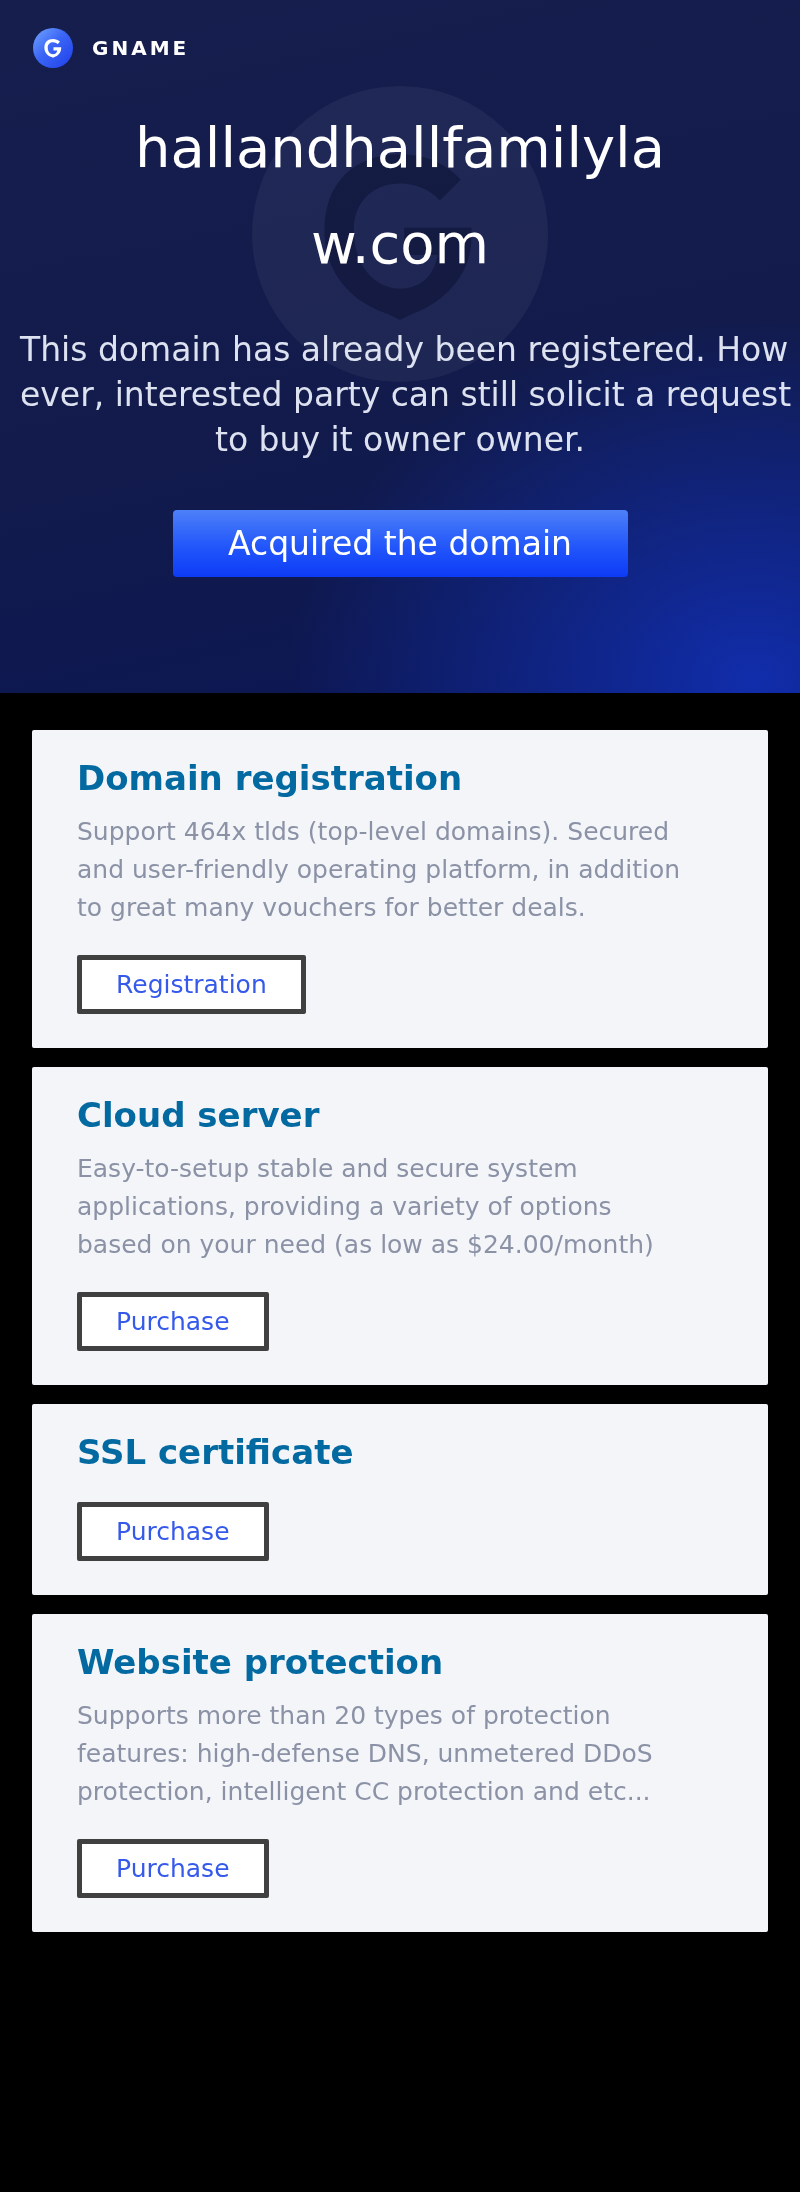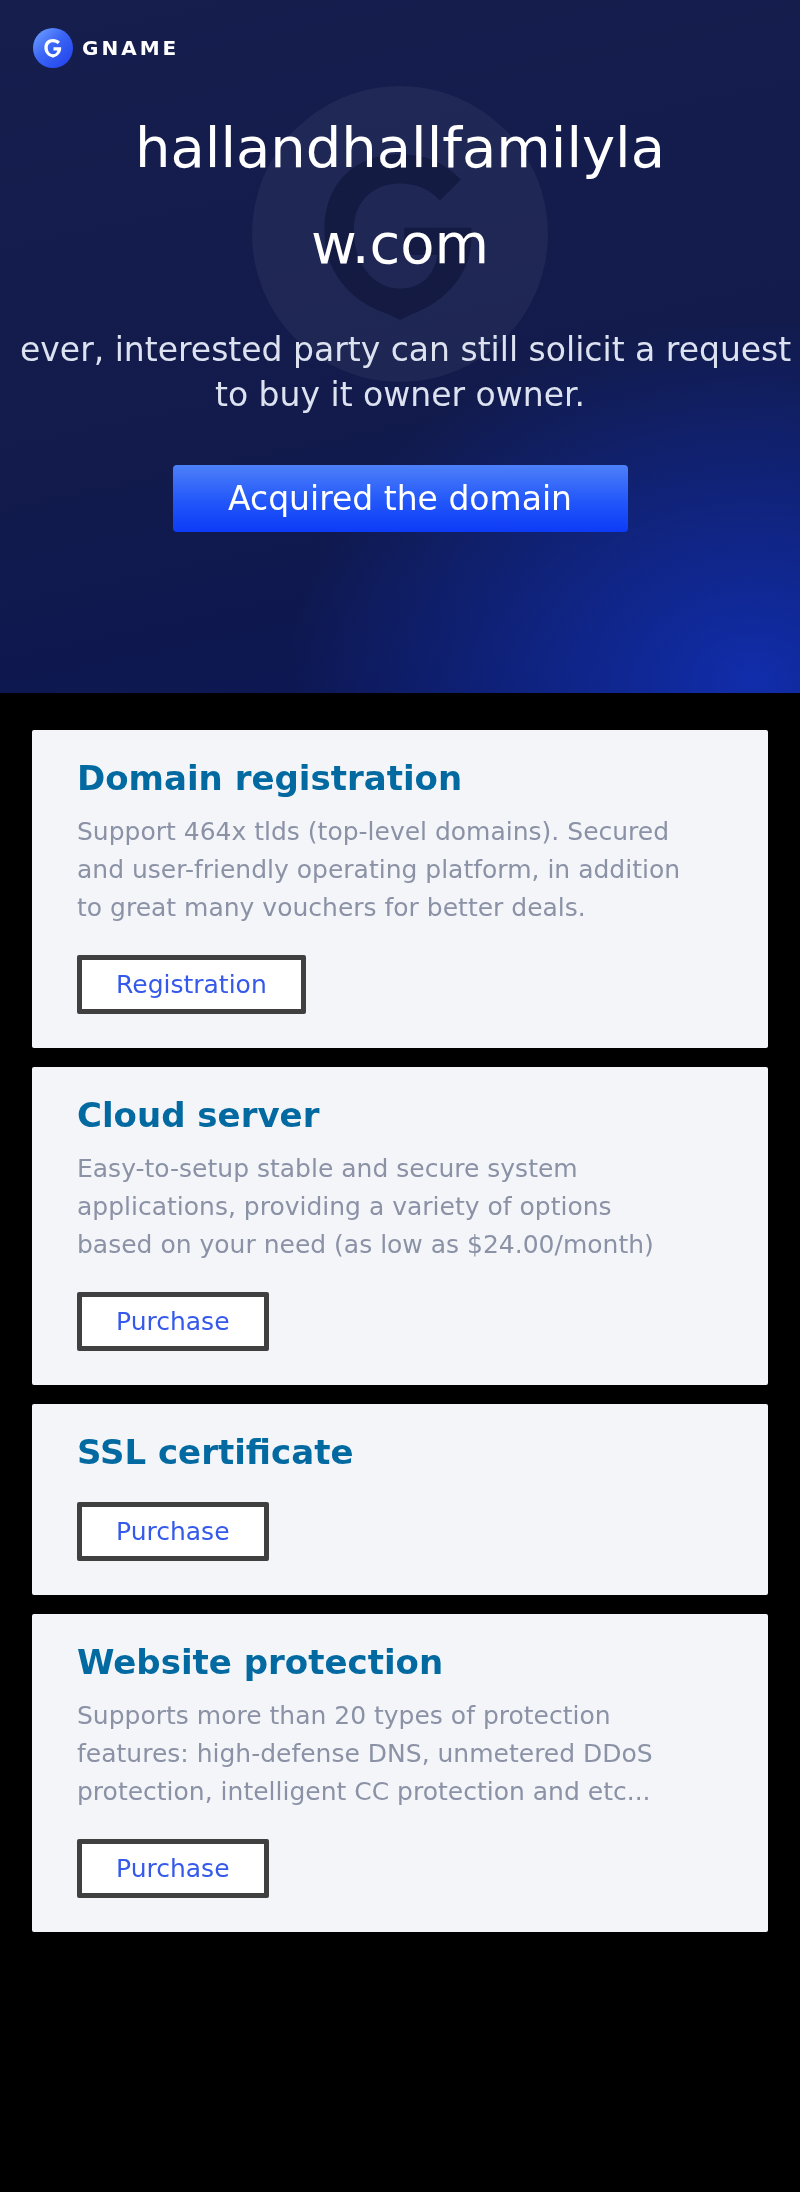--- a/index.html
+++ b/index.html
@@ -29,21 +29,21 @@
     position: absolute;
     left: 50%;
     top: 86px;
     transform: translateX(-50%);
     pointer-events: none;
   }
   .brand {
     position: relative;
     display: flex;
     align-items: center;
-    gap: 9px;
+    gap: 19px;
     margin-left: 33px;
     z-index: 2;
   }
   .brand-badge {
     width: 40px; height: 40px;
     border-radius: 50%;
     background: linear-gradient(135deg, #74a6ff 0%, #3b66f6 45%, #1e3eea 100%);
     display: flex; align-items: center; justify-content: center;
     flex: 0 0 auto;
   }
@@ -151,20 +151,21 @@
       </span>
       <span class="brand-name">GNAME</span>
     </div>
 
     <h1 class="domain">
       <span class="line">hallandhallfamilyla</span>
       <span class="line">w.com</span>
     </h1>
 
     <div class="hero-desc">
+      <span class="line">This domain has already been registered. How</span>
       <span class="line">ever, interested party can still solicit a request</span>
       <span class="line">to buy it owner owner.</span>
     </div>
 
     <button class="cta">Acquired the domain</button>
 
   </header>
 
   <main class="services">
 

